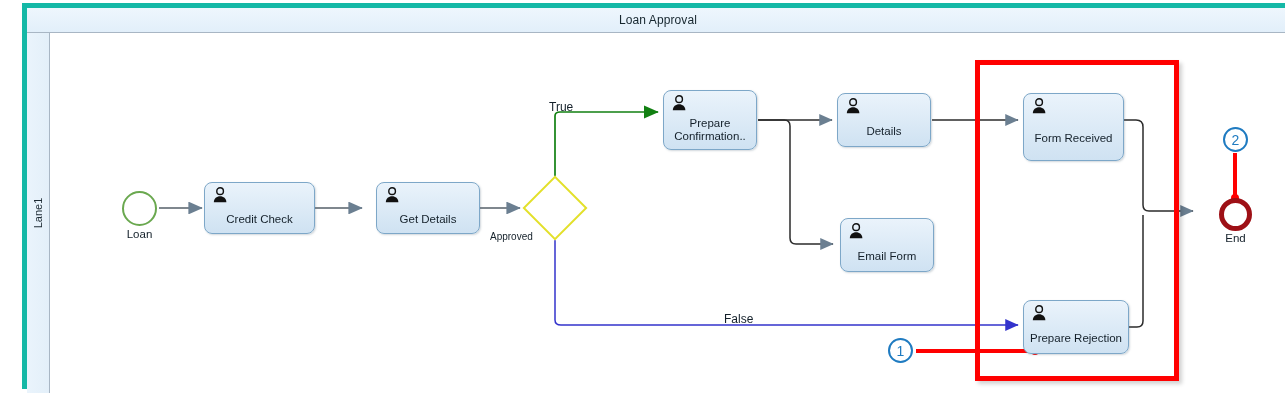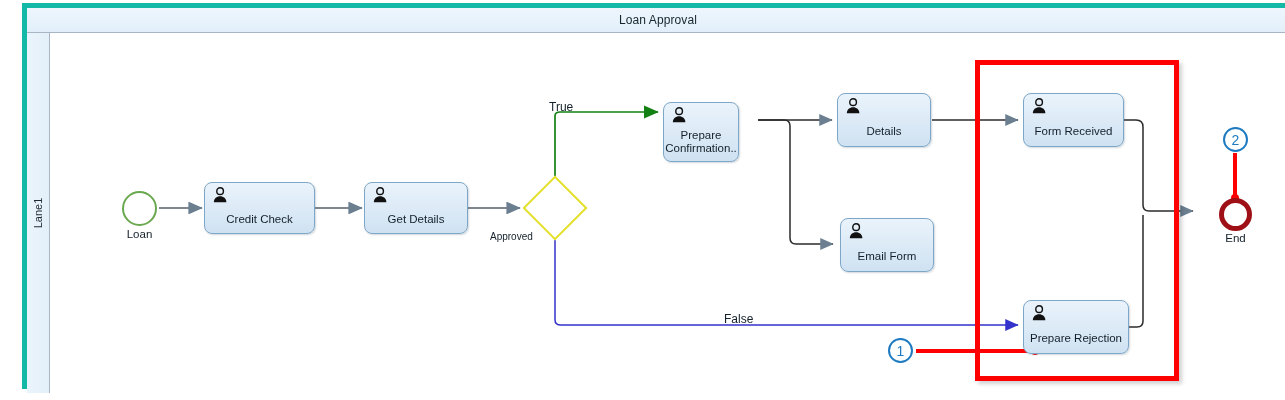--- a/index.html
+++ b/index.html
@@ -141,29 +141,29 @@
     <div class="ev-label" style="left:107px;top:228px;width:65px;">Loan</div>
 
     <div class="task" style="left:204px;top:182px;width:111px;height:52px;">
       <svg class="uicon" viewBox="0 0 24 24">
         <circle cx="11.5" cy="6.5" r="4.2" fill="none" stroke="#111" stroke-width="1.8"></circle>
         <path d="M3.6 20.5c0-4.6 3.6-7.4 7.9-7.4s7.9 2.8 7.9 7.4z" fill="#111"></path>
       </svg>
       <div class="tlabel">Credit Check</div>
     </div>
 
-    <div class="task" style="left:364px;top:182px;width:104px;height:52px;">
+    <div class="task" style="left:376px;top:182px;width:104px;height:52px;">
       <svg class="uicon" viewBox="0 0 24 24">
         <circle cx="11.5" cy="6.5" r="4.2" fill="none" stroke="#111" stroke-width="1.8"></circle>
         <path d="M3.6 20.5c0-4.6 3.6-7.4 7.9-7.4s7.9 2.8 7.9 7.4z" fill="#111"></path>
       </svg>
       <div class="tlabel">Get Details</div>
     </div>
 
-    <div class="task two-line" style="left:663px;top:102px;width:76px;height:60px;">
+    <div class="task two-line" style="left:663px;top:90px;width:94px;height:60px;">
       <svg class="uicon" viewBox="0 0 24 24">
         <circle cx="11.5" cy="6.5" r="4.2" fill="none" stroke="#111" stroke-width="1.8"></circle>
         <path d="M3.6 20.5c0-4.6 3.6-7.4 7.9-7.4s7.9 2.8 7.9 7.4z" fill="#111"></path>
       </svg>
       <div class="tlabel">Prepare Confirmation..</div>
     </div>
 
     <div class="task" style="left:837px;top:93px;width:94px;height:54px;">
       <svg class="uicon" viewBox="0 0 24 24">
         <circle cx="11.5" cy="6.5" r="4.2" fill="none" stroke="#111" stroke-width="1.8"></circle>
@@ -173,21 +173,21 @@
     </div>
 
     <div class="task" style="left:840px;top:218px;width:94px;height:54px;">
       <svg class="uicon" viewBox="0 0 24 24">
         <circle cx="11.5" cy="6.5" r="4.2" fill="none" stroke="#111" stroke-width="1.8"></circle>
         <path d="M3.6 20.5c0-4.6 3.6-7.4 7.9-7.4s7.9 2.8 7.9 7.4z" fill="#111"></path>
       </svg>
       <div class="tlabel">Email Form</div>
     </div>
 
-    <div class="task" style="left:1023px;top:93px;width:101px;height:54px;">
+    <div class="task" style="left:1023px;top:93px;width:101px;height:68px;">
       <svg class="uicon" viewBox="0 0 24 24">
         <circle cx="11.5" cy="6.5" r="4.2" fill="none" stroke="#111" stroke-width="1.8"></circle>
         <path d="M3.6 20.5c0-4.6 3.6-7.4 7.9-7.4s7.9 2.8 7.9 7.4z" fill="#111"></path>
       </svg>
       <div class="tlabel">Form Received</div>
     </div>
 
     <div class="task" style="left:1023px;top:300px;width:106px;height:54px;">
       <svg class="uicon" viewBox="0 0 24 24">
         <circle cx="11.5" cy="6.5" r="4.2" fill="none" stroke="#111" stroke-width="1.8"></circle>

